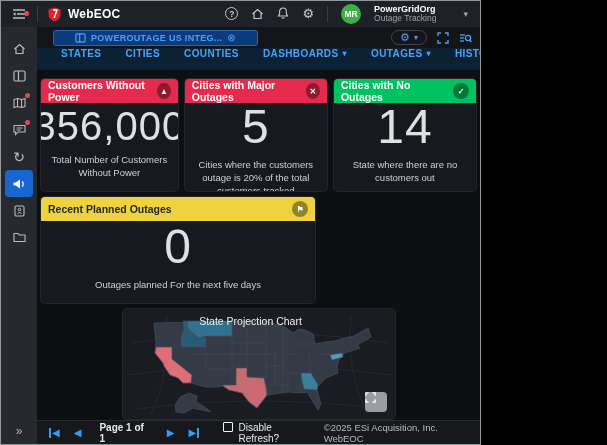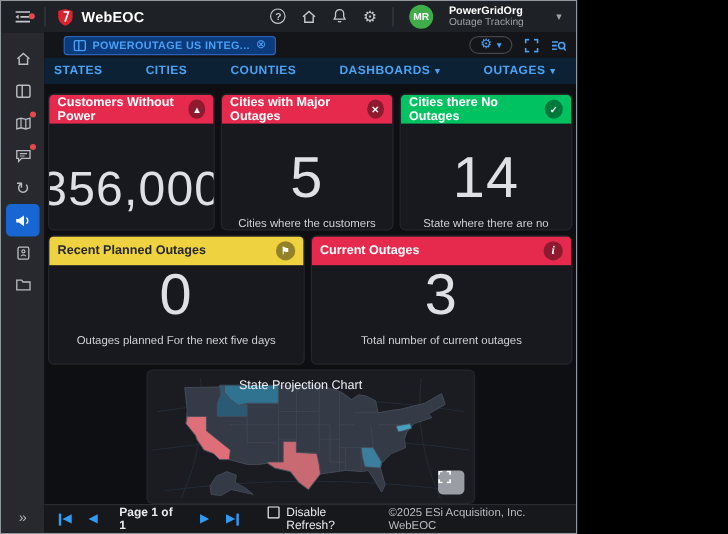--- a/index.html
+++ b/index.html
@@ -29,39 +29,39 @@
   .sidebar { width:36px; background:#27292e; display:flex; flex-direction:column; align-items:center; padding-top:8px; flex:0 0 36px; }
   .sb-item { width:28px; height:27px; display:flex; align-items:center; justify-content:center; position:relative; color:#b9bcc2; border-radius:4px; cursor:pointer; }
   .sb-item.active { background:#1766d1; color:#fff; }
   .sb-badge { position:absolute; top:4px; right:3px; width:5px; height:5px; border-radius:50%; background:#e5484d; }
   .sb-expand { margin-top:auto; margin-bottom:6px; color:#aeb1b6; font-size:12px; cursor:pointer; }
 
   .main { flex:1; display:flex; flex-direction:column; min-width:0; }
 
   
   .tabrow { height:21px; background:#141518; display:flex; align-items:center; padding:0 8px 0 16px; flex:0 0 21px; }
-  .tab { display:flex; align-items:center; gap:5px; background:#0c3b7c; border:1px solid #2a62b8; border-radius:3px; padding:2px 7px; cursor:pointer; }
+  .tab { display:flex; align-items:center; gap:5px; background:#0c3b7c; border:1px solid #2a62b8; border-radius:3px; padding:2px 21px; cursor:pointer; }
   .tab-label { color:#4aa0f5; font-size:9px; font-weight:bold; letter-spacing:.3px; }
   .tab-close { color:#4aa0f5; font-size:10px; line-height:1; }
   .tabrow-right { margin-left:auto; display:flex; align-items:center; gap:10px; }
   .pill { display:flex; align-items:center; gap:4px; border:1px solid #41454c; border-radius:10px; padding:1px 8px; color:#4aa0f5; cursor:pointer; }
   .pill .gear-glyph { font-size:11px; }
   .pill-caret { font-size:8px; color:#4aa0f5; }
   .blue-ic { color:#4aa0f5; display:flex; align-items:center; cursor:pointer; }
 
   
-  .navbar { height:22px; background:#0d2134; display:flex; align-items:center; gap:36px; padding:0 8px; flex:0 0 22px; }
+  .navbar { height:22px; background:#0d2134; display:flex; align-items:flex-start; gap:24px; padding:0 24px; flex:0 0 22px; }
   .nav-item { color:#4aa2f5; font-size:10px; font-weight:bold; letter-spacing:.4px; cursor:pointer; display:flex; align-items:center; gap:4px; }
   .nav-caret { font-size:8px; }
 
   
   .content { flex:1; background:#0e0f13; padding:9px 4px 0 4px; overflow:hidden; }
   .card-row { display:flex; gap:7px; margin-bottom:6px; }
   .card { background:#17191f; border-radius:4px; display:flex; flex-direction:column; overflow:hidden; box-shadow:0 0 0 1px #24262c; }
-  .row1 .card { height:112px;gap:22px; }
+  .row1 .card { height:112px; }
   .row2 .card { height:106px; }
   .c0 { width:178px; } .c1 { width:185px; } .c2 { width:185px; }
   .c3 { width:274px; } .c4 { width:280px; }
   .card-header { height:24px; display:flex; align-items:center; justify-content:space-between; padding:0 7px; flex:0 0 24px; }
   .card-title { color:#fff; font-size:10.5px; font-weight:bold; }
   .dark-head .card-title { color:#26272b; }
   .hdr-icon { width:16px; height:16px; border-radius:50%; background:rgba(0,0,0,.38); color:#fff; font-size:8px; display:flex; align-items:center; justify-content:center; font-weight:bold; }
   .hdr-icon.info-glyph { font-style:italic; font-family:"Liberation Serif", serif; font-size:10px; }
   .card-body { flex:1; display:flex; flex-direction:column; align-items:center; justify-content:center; }
   .card-value { color:#dfe0e3; font-size:48px; font-weight:300; line-height:1; letter-spacing:1px; }
@@ -250,63 +250,54 @@
 
       <main class="content">
         <div class="card-row row1">
           <section class="card c0">
             <div class="card-header" style="background: rgb(230, 42, 77);">
               <span class="card-title">Customers Without Power</span>
               <span class="hdr-icon">▲</span>
             </div>
             <div class="card-body">
               <div class="card-value">356,000</div>
+              <div class="card-caption">Total Number of Customers Without Power</div>
             </div>
           </section>
           <section class="card c1">
             <div class="card-header" style="background: rgb(230, 42, 77);">
               <span class="card-title">Cities with Major Outages</span>
               <span class="hdr-icon">✕</span>
             </div>
             <div class="card-body">
               <div class="card-value">5</div>
               <div class="card-caption">Cities where the customers outage is 20% of the total customers tracked</div>
             </div>
           </section>
           <section class="card c2">
             <div class="card-header" style="background: rgb(0, 194, 97);">
-              <span class="card-title">Cities there No Outages</span>
+              <span class="card-title">Cities with No Outages</span>
               <span class="hdr-icon">✓</span>
             </div>
             <div class="card-body">
               <div class="card-value">14</div>
               <div class="card-caption">State where there are no customers out</div>
             </div>
           </section>
         </div>
 
         <div class="card-row row2">
           <section class="card c3">
             <div class="card-header dark-head" style="background: rgb(238, 210, 63);">
               <span class="card-title">Recent Planned Outages</span>
               <span class="hdr-icon">⚑</span>
             </div>
             <div class="card-body">
               <div class="card-value">0</div>
               <div class="card-caption">Outages planned For the next five days</div>
-            </div>
-          </section>
-          <section class="card c4">
-            <div class="card-header" style="background: rgb(230, 42, 77);">
-              <span class="card-title">Current Outages</span>
-              <span class="hdr-icon info-glyph">i</span>
-            </div>
-            <div class="card-body">
-              <div class="card-value">3</div>
-              <div class="card-caption">Total number of current outages</div>
             </div>
           </section>
         </div>
 
         <div class="map-row">
           <div class="map-card">
             <div class="map-title">State Projection Chart</div>
             <svg viewBox="0 0 272 110" width="272" height="110">
 
               <g stroke="#242c38" fill="none" stroke-width="0.8">

